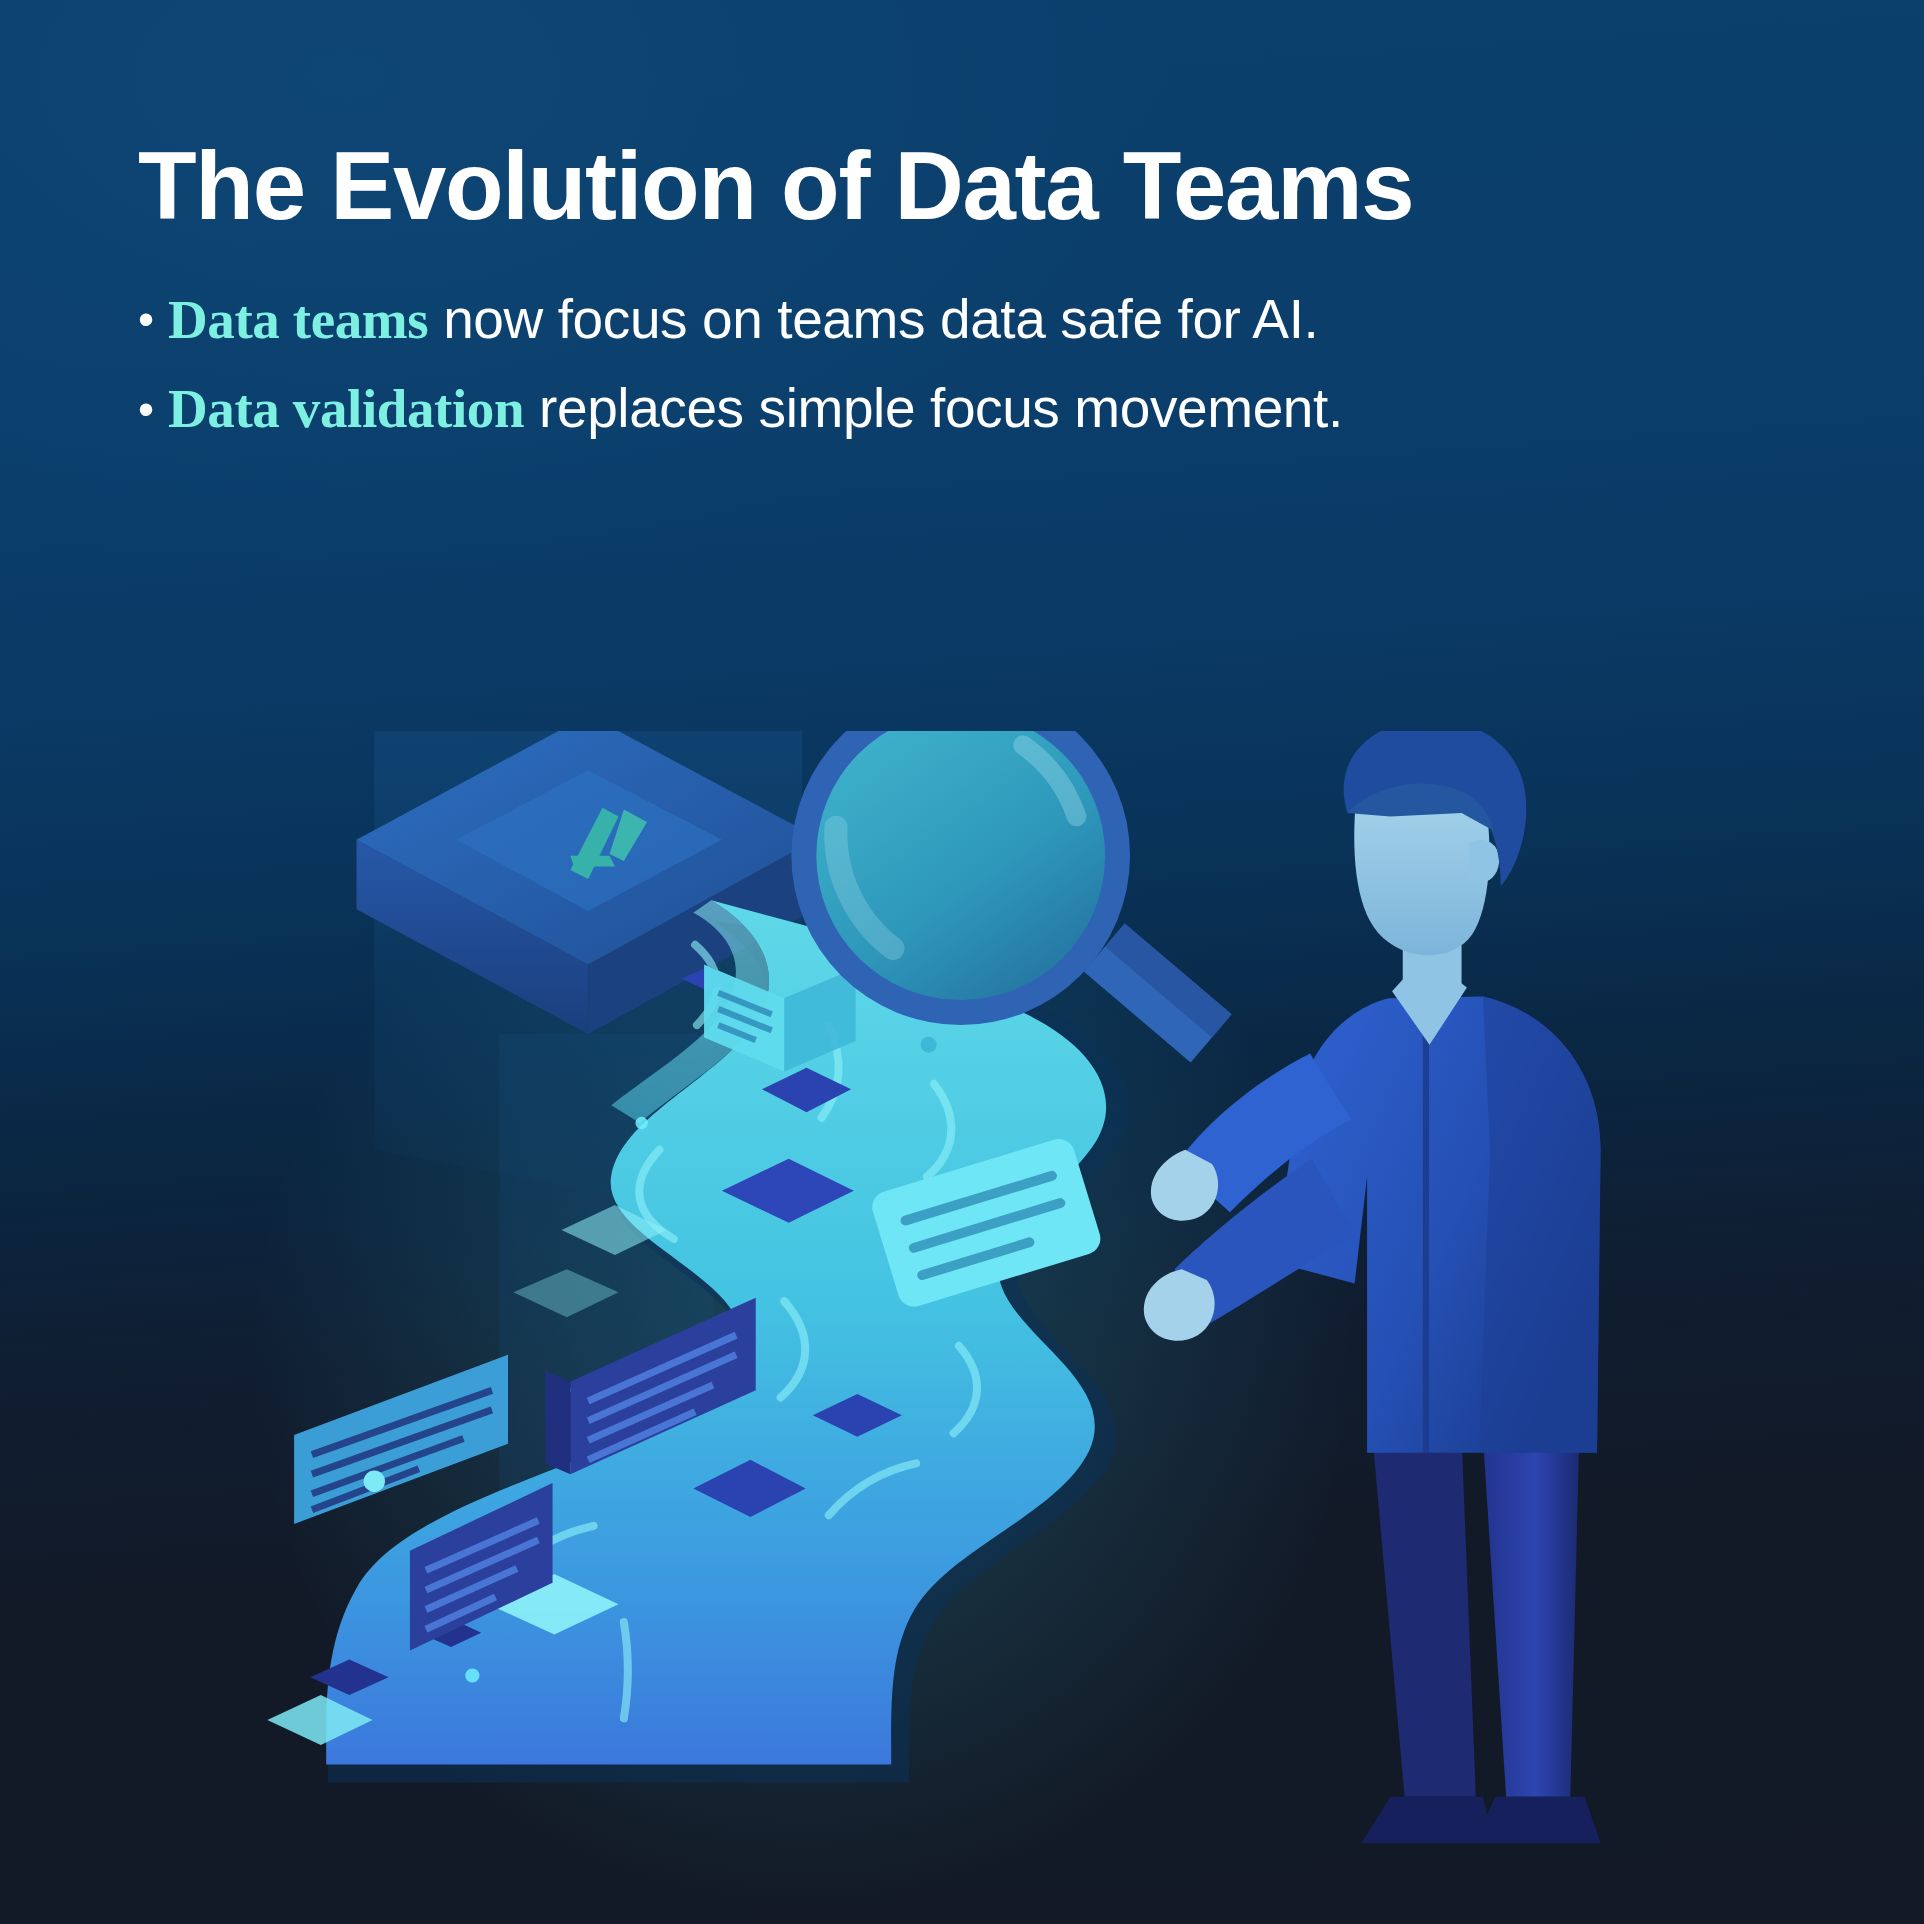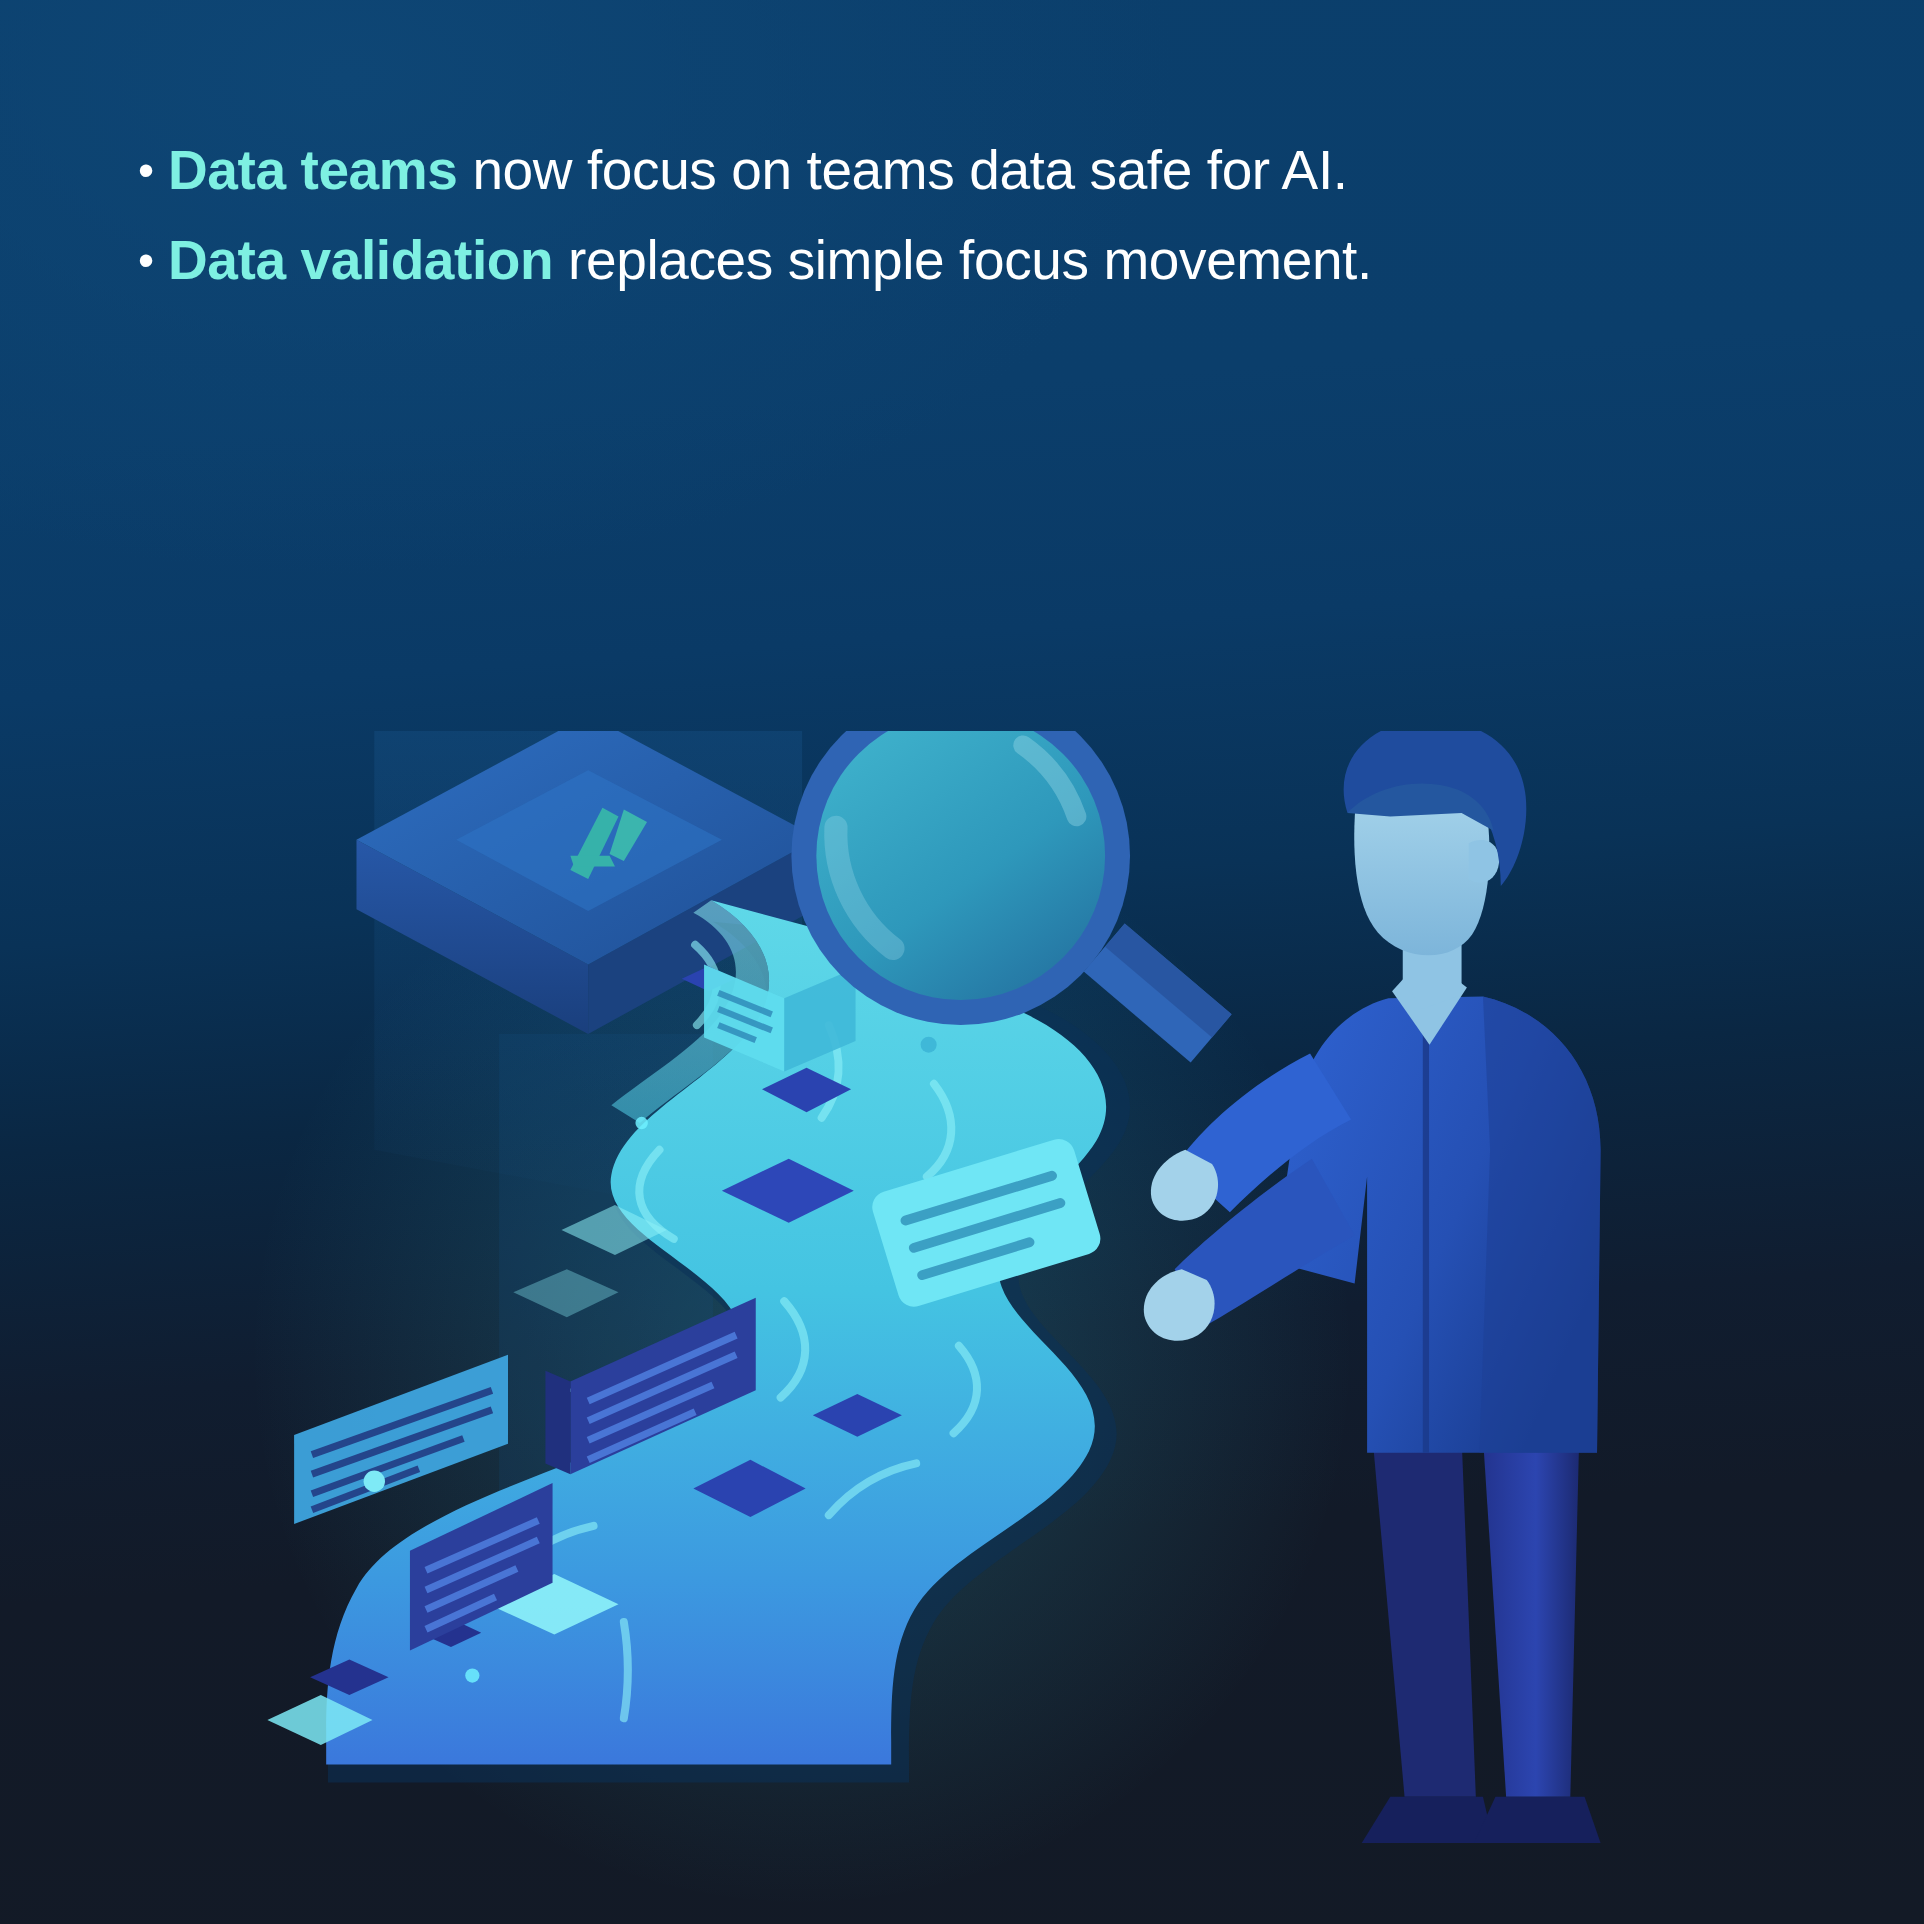--- a/index.html
+++ b/index.html
@@ -60,40 +60,42 @@
   }
   .bullet-dot {
     color: #ffffff;
     font-size: 46px;
     vertical-align: 0.06em;
     padding-right: 14.3px;
   }
   .accent {
     color: #7ef0e2;
     font-weight: 700;
+    font-family: Liberation Serif, serif;
   }
 
   
   .illustration {
     position: absolute;
     left: 0;
     top: 731px;
     width: 1925px;
     height: 1194px;
     z-index: 10;
   }
   .illustration svg { display: block; width: 100%; height: 100%; }
 </style>
 </head>
 <body>
 
 <div id="slide">
 
   <div class="text-block">
 
+    <h1 class="slide-title">The Evolution of Data Teams</h1>
 
     <ul class="bullet-list">
 
       <li class="bullet-item">
         <span class="bullet-dot">•</span><span class="accent">Data teams</span><span> now focus on teams data safe for AI.</span>
       </li>
 
 
       <li class="bullet-item">
         <span class="bullet-dot">•</span><span class="accent">Data validation</span><span> replaces simple focus movement.</span>

